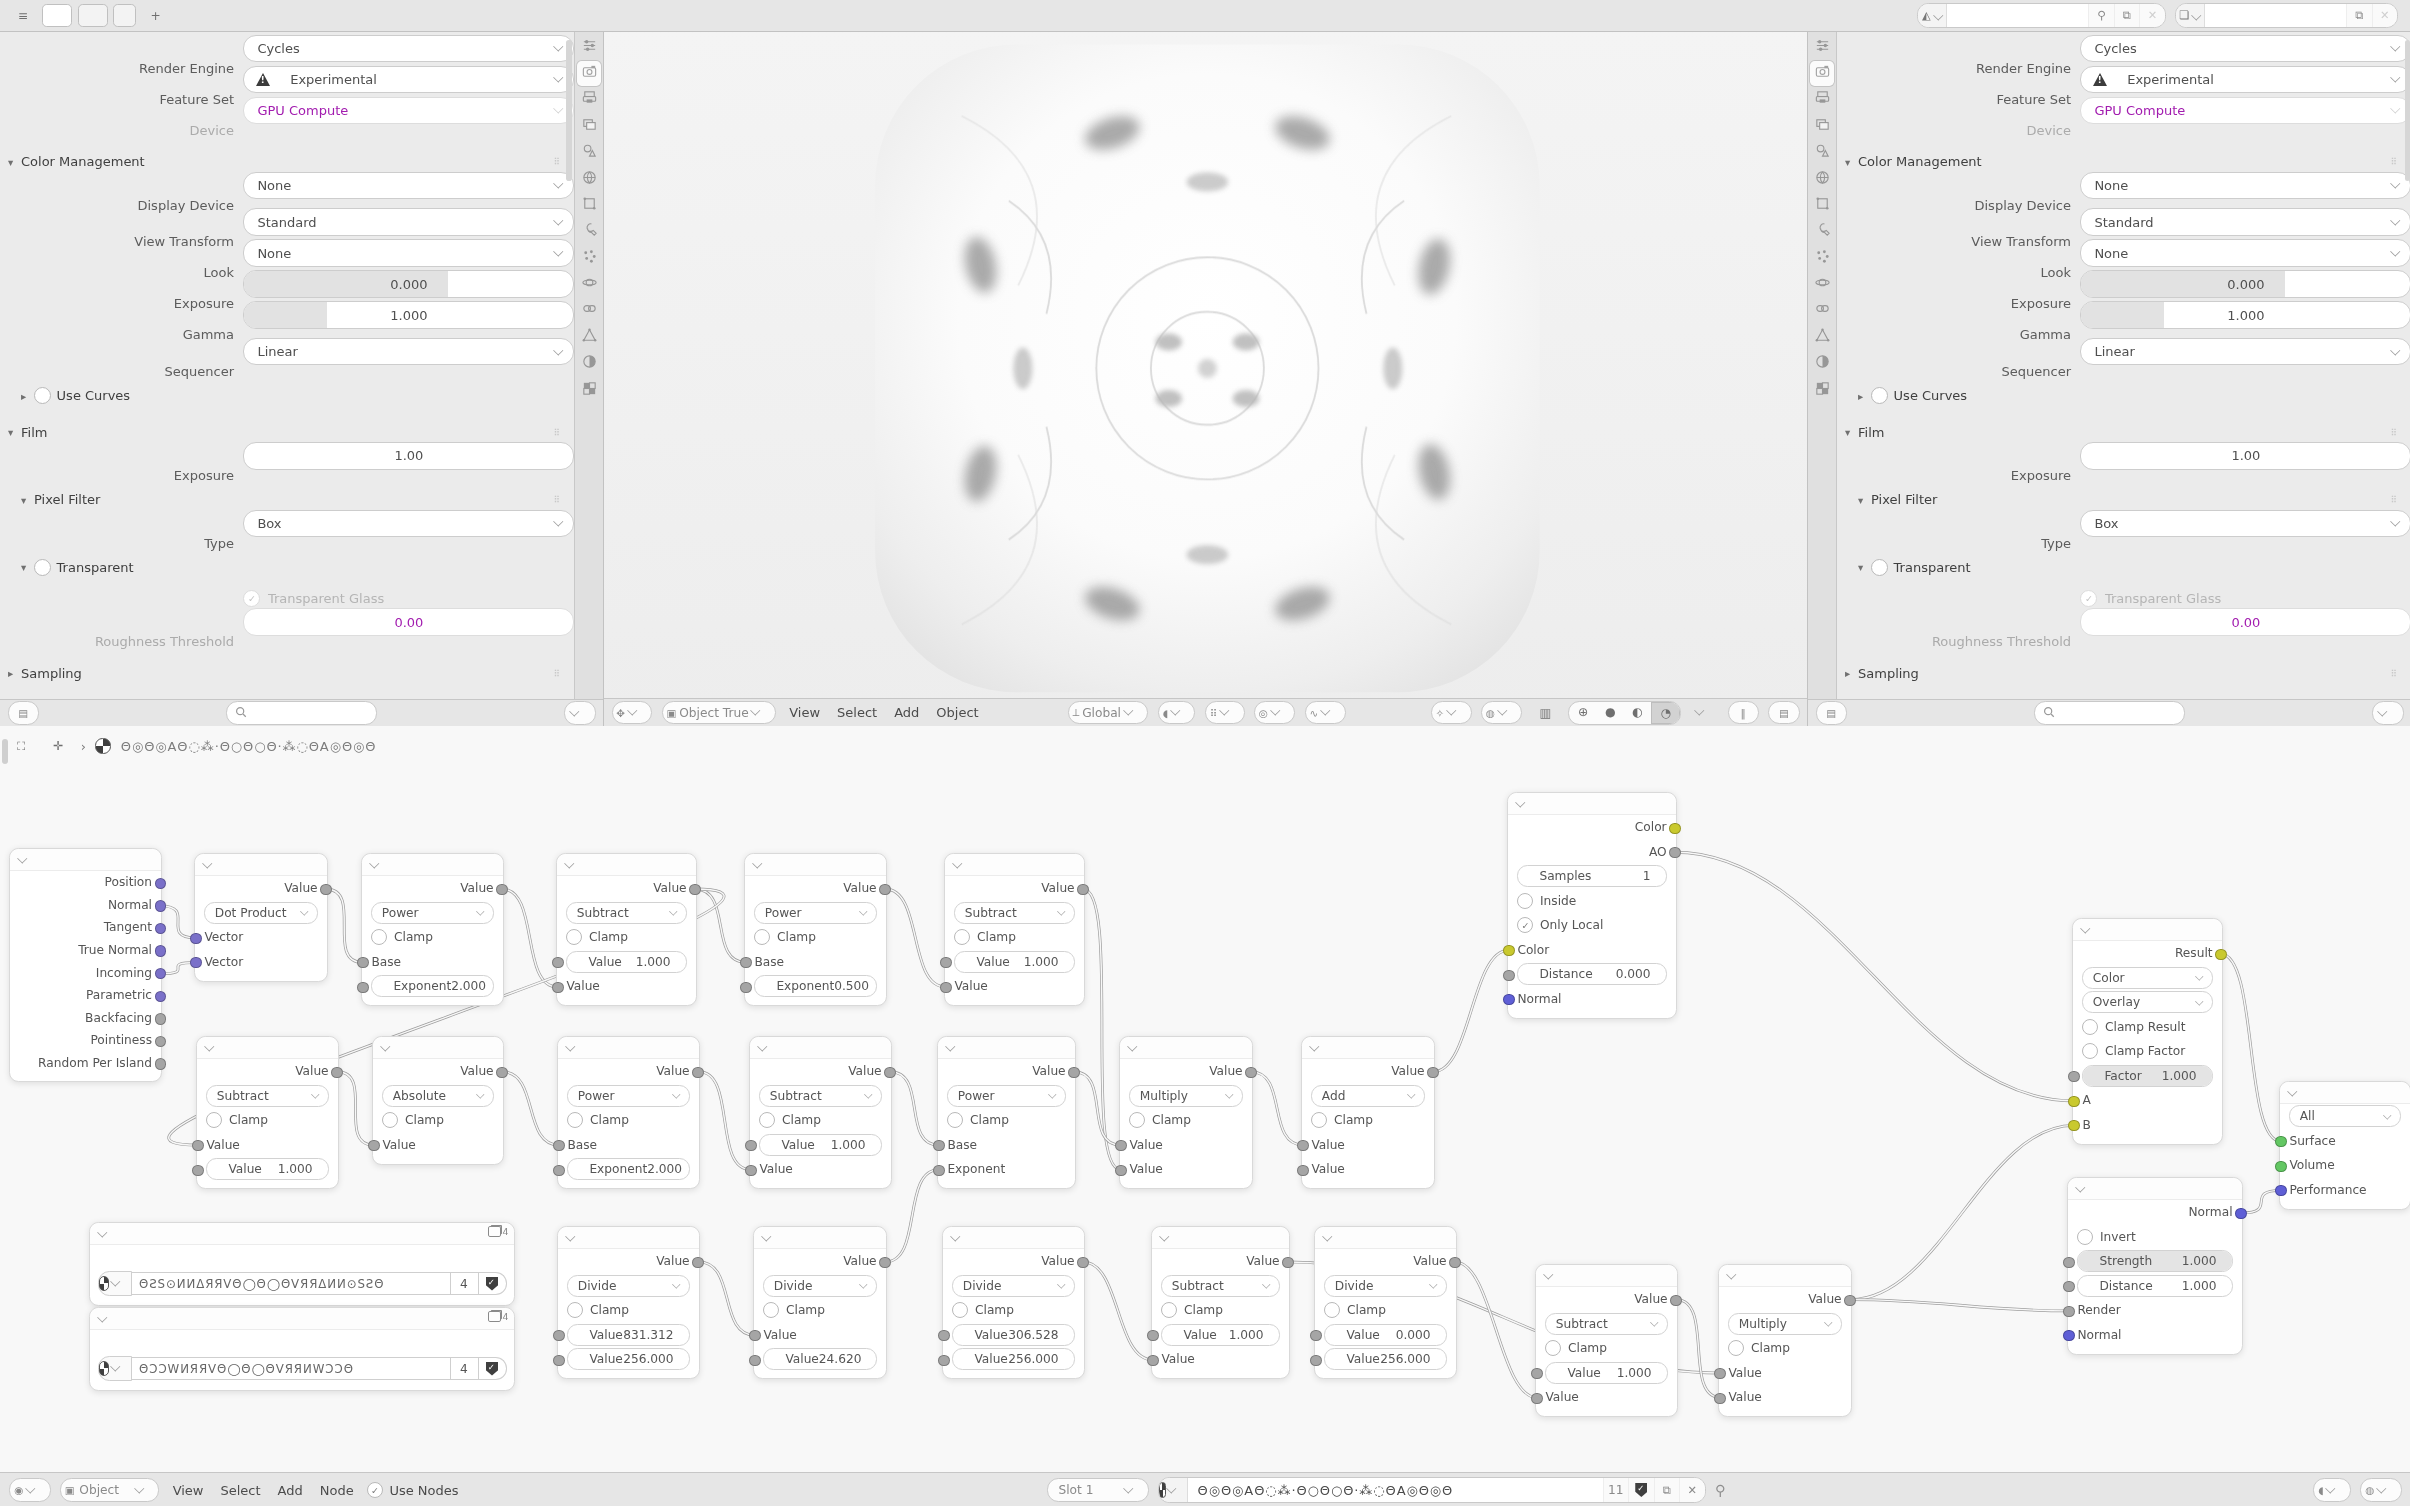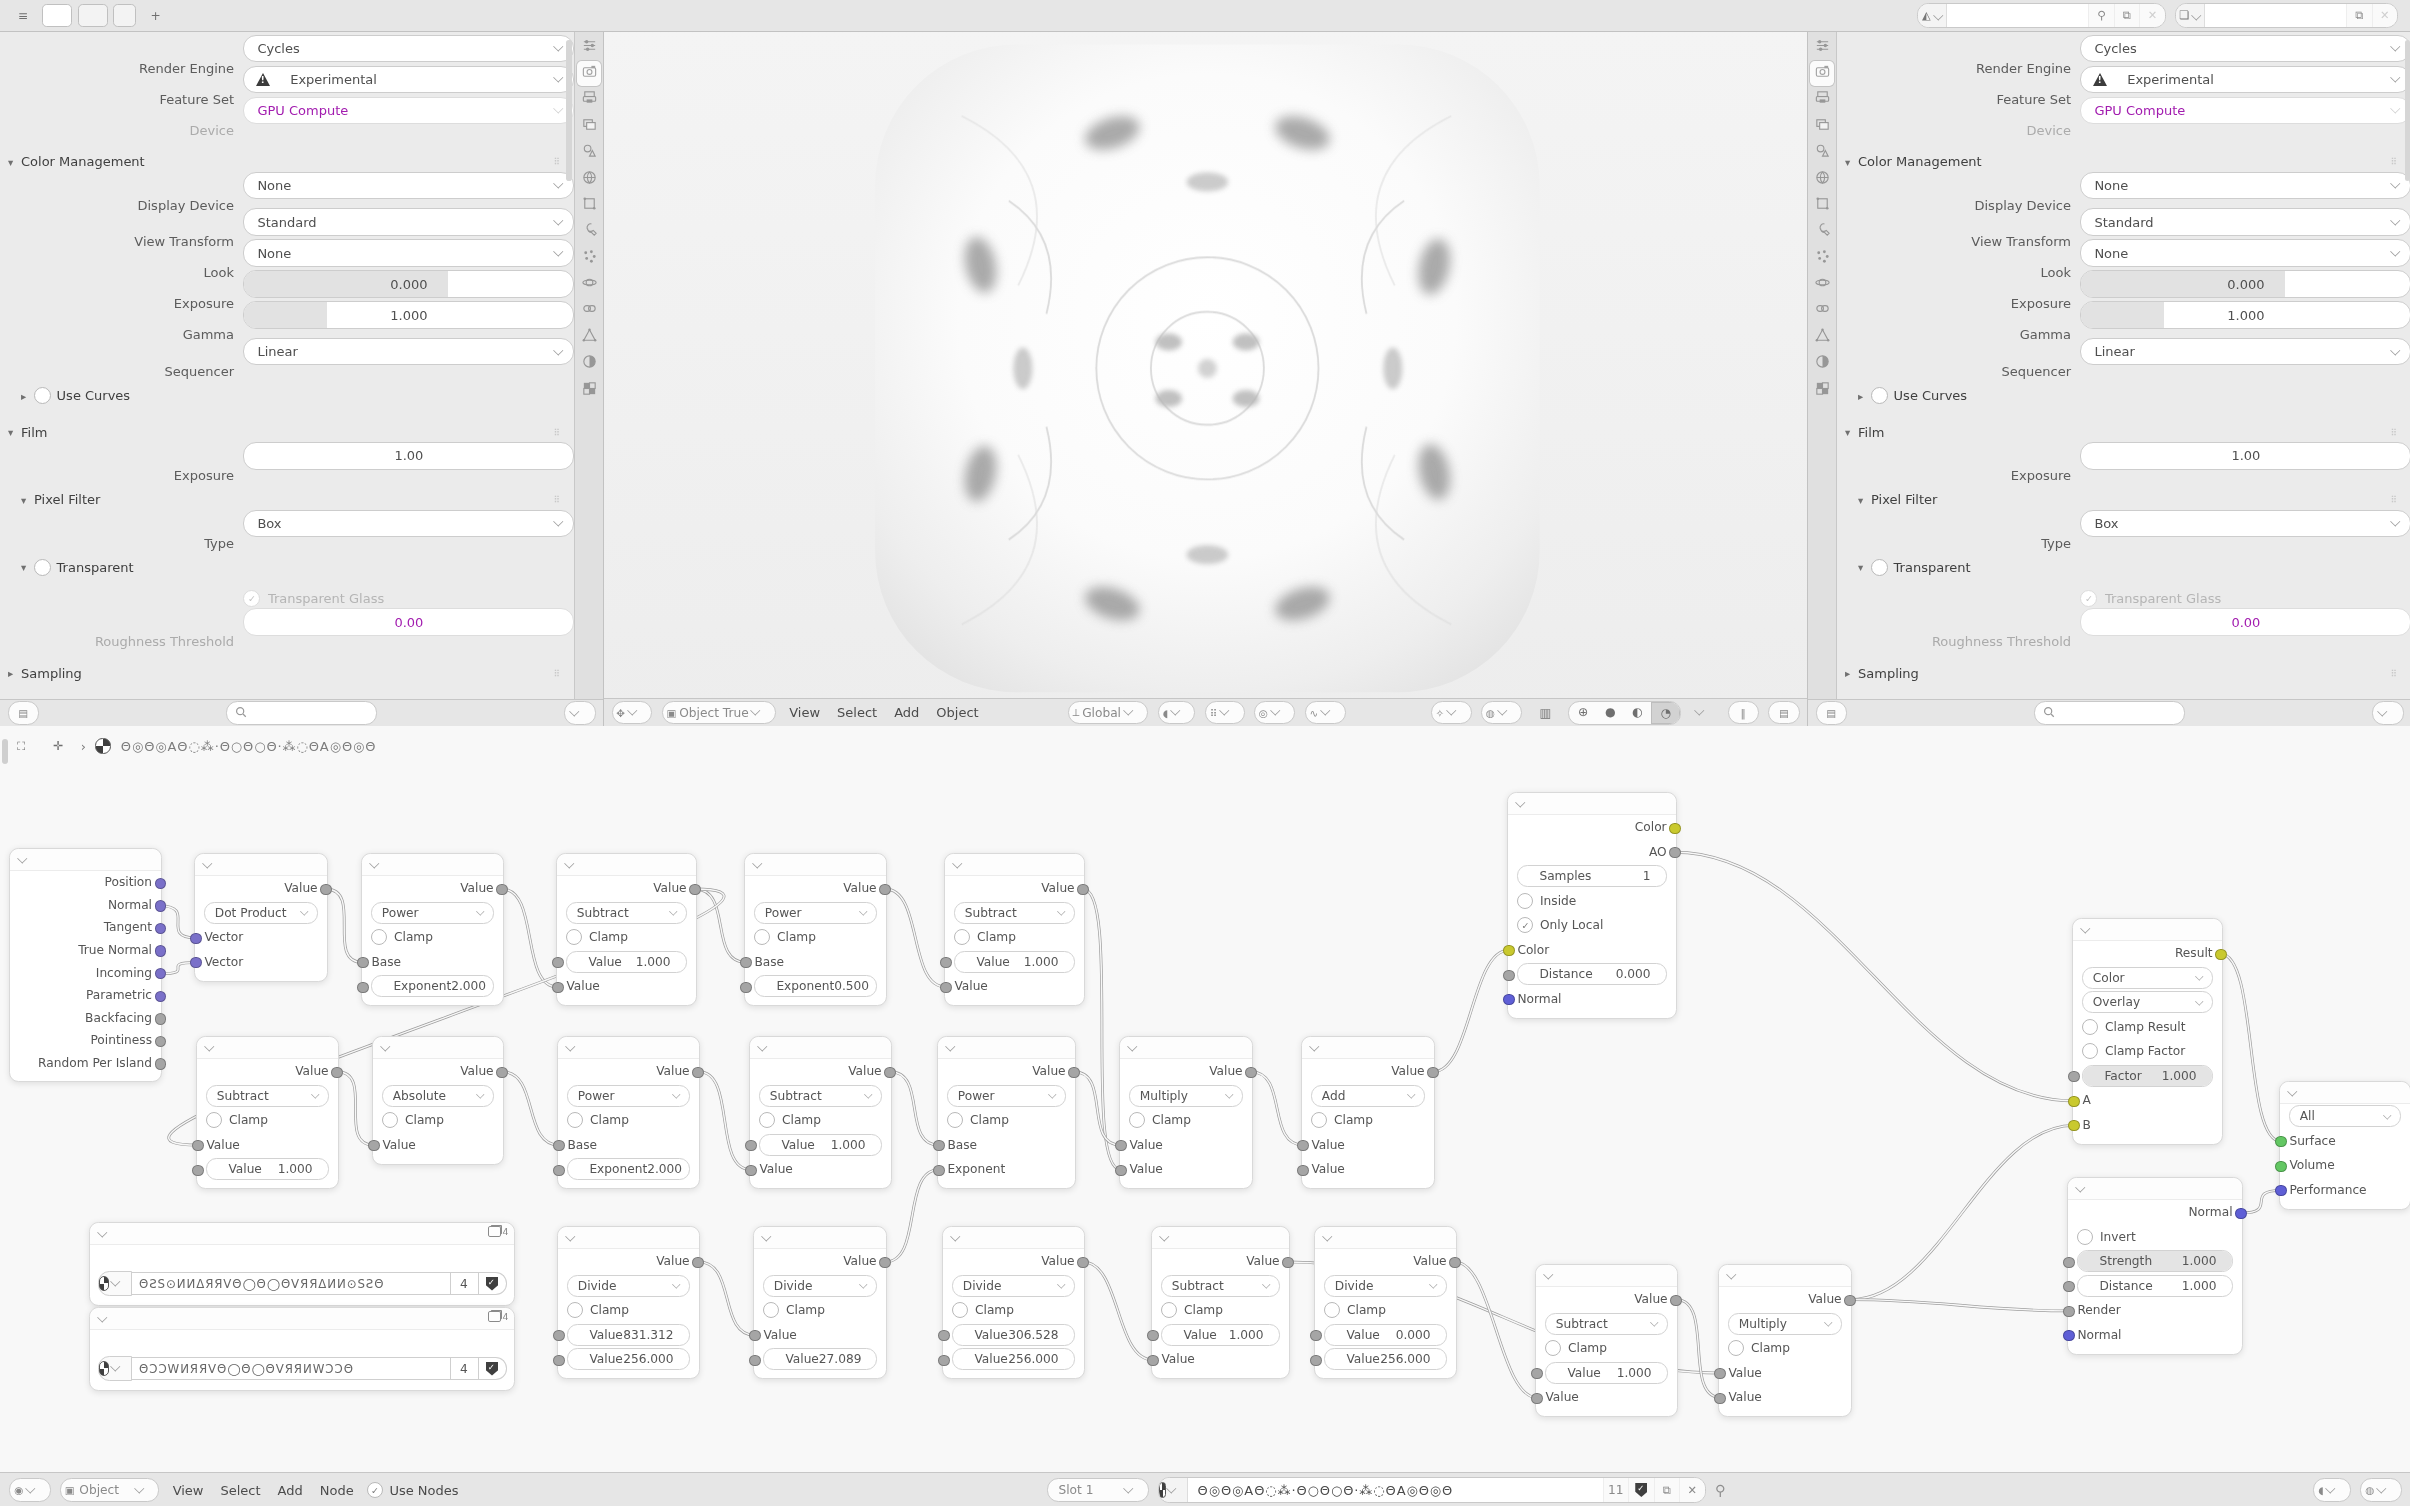--- a/index.html
+++ b/index.html
@@ -1347,21 +1347,21 @@
             </div>
           </div>
           <div class="nrow">
             <span class="sock inpos c-value"></span>
             <span>Value</span>
           </div>
           <div class="nrow">
             <span class="sock inpos c-value"></span>
             <div class="npill fieldp">
               <span class="flab">Value</span>
-              <span class="fnum">27.089</span>
+              <span class="fnum">24.620</span>
             </div>
           </div>
           <div style="height: 6.6px;"></div>
         </div>
         <div class="node" style="left: 942px; top: 500px; width: 141px;">
           <div class="nhead">
             <span class="chev"></span>
           </div>
           <div class="nrow outrow">
             <span>Value</span>

